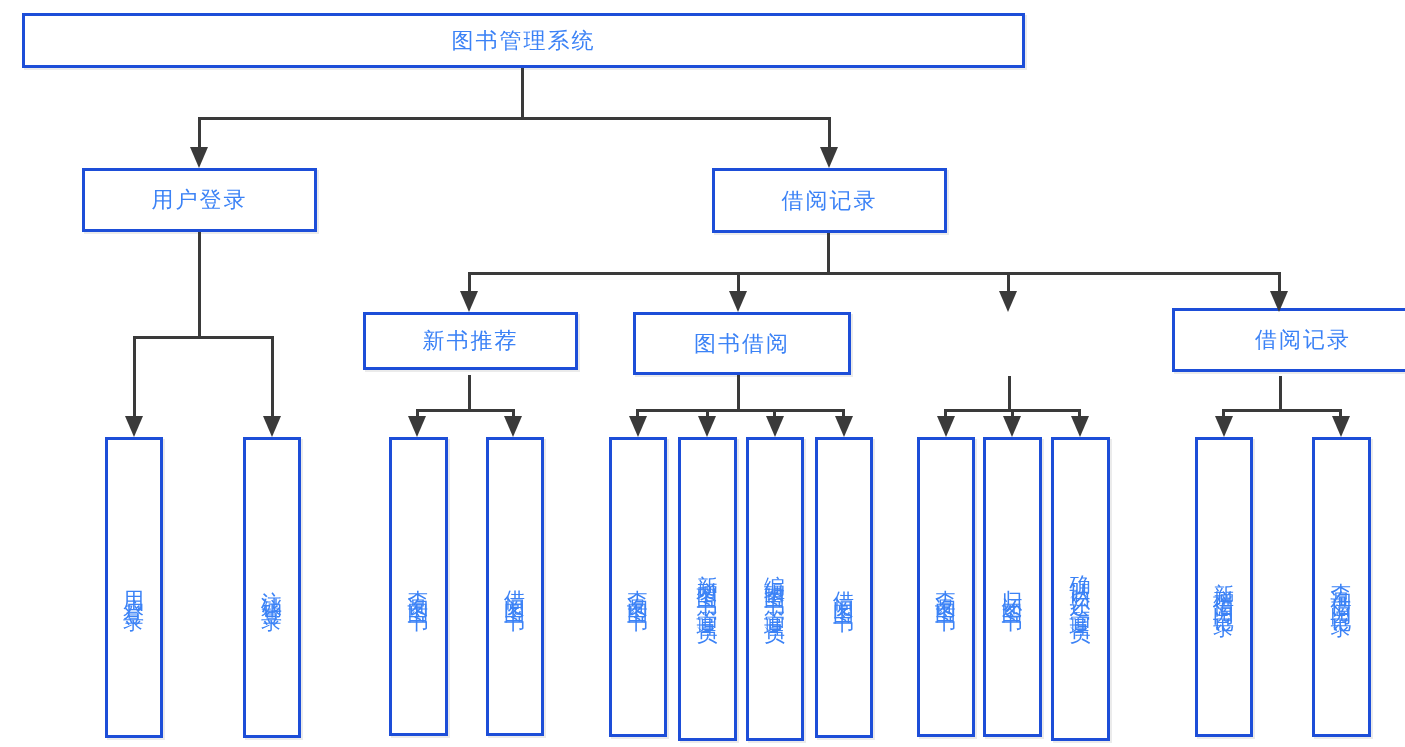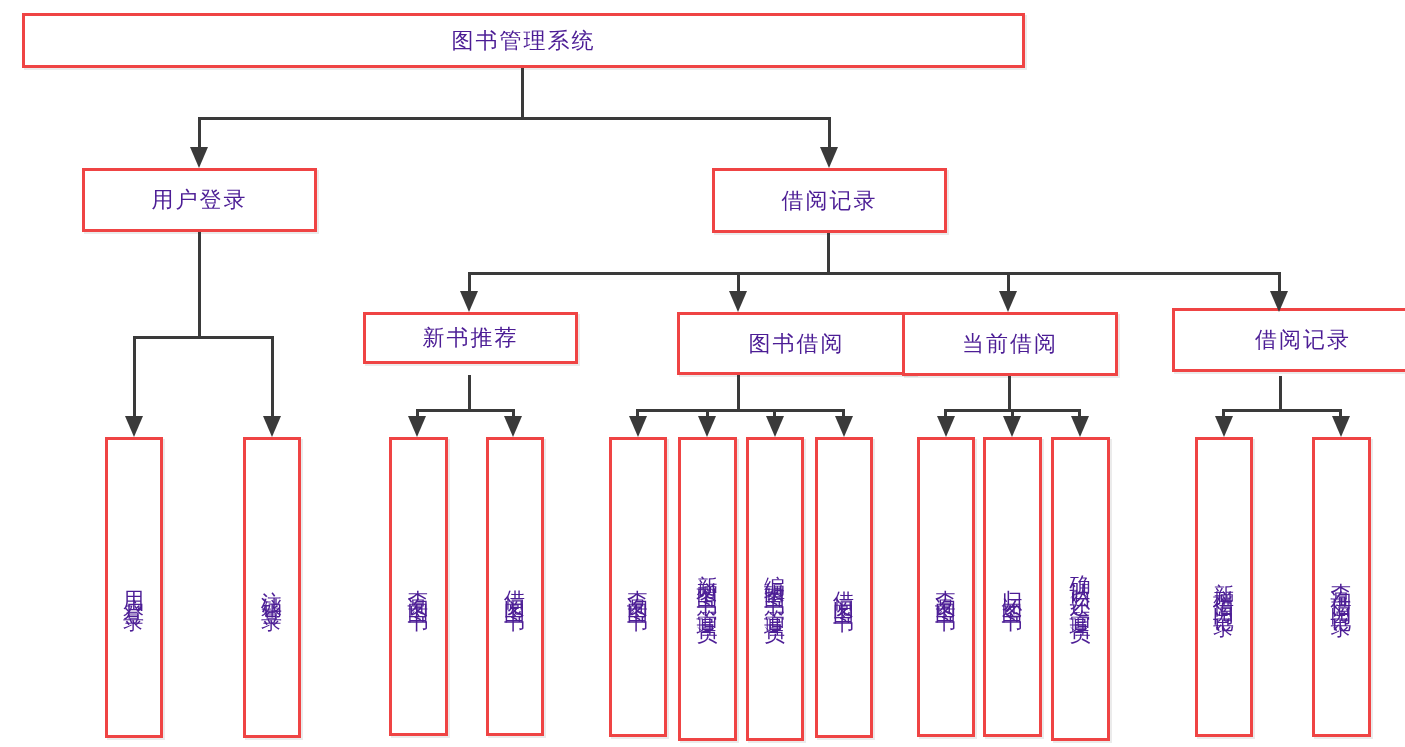--- a/index.html
+++ b/index.html
@@ -1,23 +1,23 @@
 <!DOCTYPE html>
 <html><head>
 <meta charset="utf-8">
 <style>
   html,body{margin:0;padding:0;background:#fff;}
   #stage{
     position:relative;width:1405px;height:747px;background:#fff;overflow:hidden;
     font-family:"Liberation Sans","DejaVu Sans",sans-serif;color:#333;
   }
   .box{
-    position:absolute;box-sizing:border-box;border:3px solid #ef4444;background:#fff;
+    position:absolute;box-sizing:border-box;border:3px solid #1d4ed8;background:#fff;
     display:flex;align-items:center;justify-content:center;
-    font-size:22px;letter-spacing:2px;color:#4c1d95;
+    font-size:22px;letter-spacing:2px;color:#3b82f6;
     box-shadow:2px 2px 0 rgba(0,0,0,0.08);
   }
   .leaf{
     writing-mode:vertical-rl;text-orientation:mixed;
     font-size:21px;line-height:1;letter-spacing:7px;
     padding:6px 0;
   }
   .hline,.vline{position:absolute;background:#3a3a3a;}
   .arrow{
     position:absolute;width:0;height:0;
@@ -38,28 +38,25 @@
     <span>图书管理系统</span>
   </div>
 
   <div class="box" style="left:82px;top:168px;width:235px;height:64px;">
     <span>用户登录</span>
   </div>
   <div class="box" style="left:712px;top:168px;width:235px;height:65px;">
     <span>借阅记录</span>
   </div>
 
-  <div class="box" style="left:363px;top:312px;width:215px;height:52px;">
+  <div class="box" style="left:363px;top:312px;width:215px;height:58px;">
     <span>新书推荐</span>
   </div>
-  <div class="box" style="left:633px;top:312px;width:239px;height:63px;margin-left:44px;">
+  <div class="box" style="left:633px;top:312px;width:218px;height:63px;">
     <span>图书借阅</span>
-  </div>
-  <div class="box" style="left:902px;top:312px;width:216px;height:64px;">
-    <span>当前借阅</span>
   </div>
   <div class="box" style="left:1172px;top:308px;width:262px;height:64px;">
     <span>借阅记录</span>
   </div>
 
   <div class="box leaf" style="left:105px;top:437px;width:58px;height:301px;">
     <span>用户登录</span>
   </div>
   <div class="box leaf" style="left:243px;top:437px;width:58px;height:301px;">
     <span>注销登录</span>

